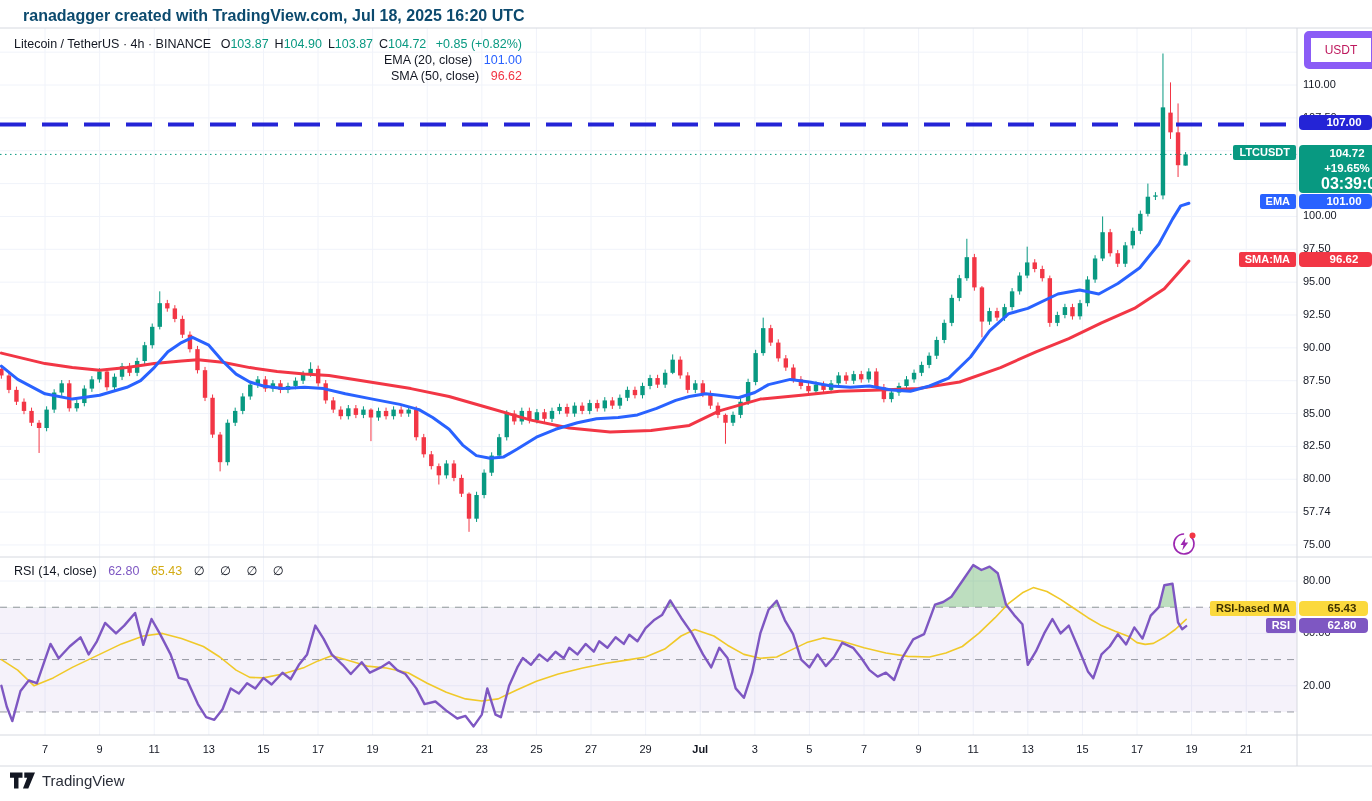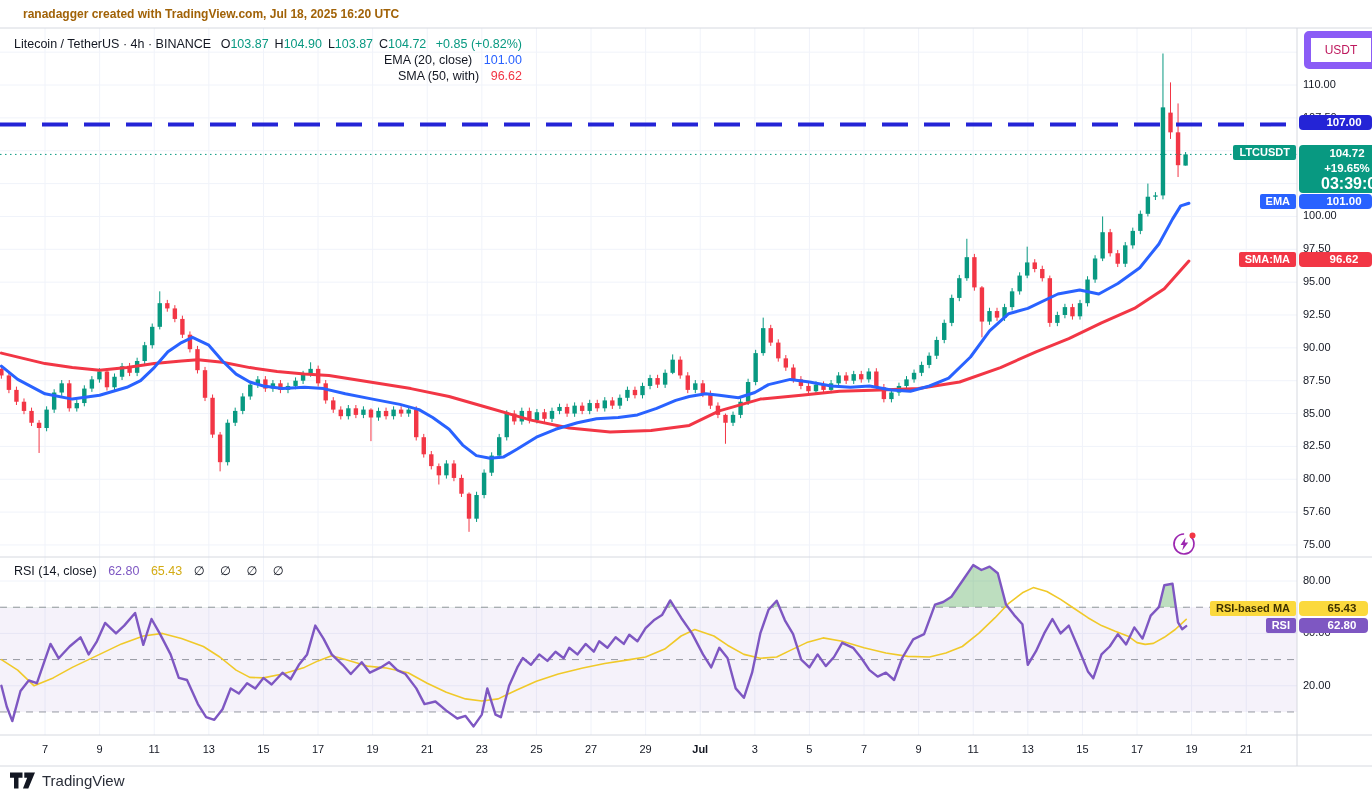--- a/index.html
+++ b/index.html
@@ -1,19 +1,19 @@
 <!DOCTYPE html>
 <html><head>
 <meta charset="utf-8">
 <style>
   html,body{margin:0;padding:0;background:#fff;}
   .app{position:relative;width:1372px;height:801px;background:#fff;overflow:hidden;
        font-family:"Liberation Sans",sans-serif;color:#131722;}
   .creator-bar{position:absolute;left:0;top:0;width:100%;height:28px;background:#fff;}
-  .creator-bar span{position:absolute;left:10px;top:7px;font-size:12px;font-weight:bold;color:#a16207;padding-left:13px;}
+  .creator-bar span{position:absolute;left:10px;top:7px;font-size:16px;font-weight:bold;color:#0c4a6e;padding-left:13px;}
   svg.chart{position:absolute;left:0;top:0;}
   .legend{position:absolute;left:14px;top:36px;font-size:12.5px;line-height:16px;z-index:5;}
   .legend .row{white-space:nowrap;margin-bottom:0px;height:16px;text-align:right;}
   .legend .dim{color:#131722;}
   .legend .k{color:#131722;margin-left:6px;}
   .legend .up{color:#089981;}
   .legend .ema-v{color:#2962ff;margin-left:8px;}
   .legend .sma-v{color:#f23645;margin-left:8px;}
   .rsi-legend{position:absolute;left:14px;top:563px;font-size:12.5px;z-index:5;white-space:nowrap;}
   .rsi-legend .rsi-v{color:#7e57c2;margin-left:8px;}
@@ -428,21 +428,21 @@
       <span class="dim">Litecoin / TetherUS</span>
       <span class="dim"> <span>·</span> </span><span class="dim">4h</span><span class="dim"> <span>·</span> </span><span class="dim">BINANCE</span>
       <span id="ohlc-values"><span class="k">O</span><span class="up">103.87</span><span class="k">H</span><span class="up">104.90</span><span class="k">L</span><span class="up">103.87</span><span class="k">C</span><span class="up">104.72</span></span>
       <span class="up" style="margin-left:6px">+0.85 (+0.82%)</span>
     </div>
     <div class="row">
       <span class="dim">EMA (20, close)</span>
       <span class="ema-v">101.00</span>
     </div>
     <div class="row">
-      <span class="dim">SMA (50, with)</span>
+      <span class="dim">SMA (50, close)</span>
       <span class="sma-v">96.62</span>
     </div>
   </div>
 
   <div class="rsi-legend">
     <span class="dim">RSI (14, close)</span>
     <span class="rsi-v">62.80</span>
     <span class="rsima-v">65.43</span>
     <span class="empties">∅ ∅ ∅ ∅</span>
   </div>
@@ -472,21 +472,21 @@
       <div class="tick price-tick" style="top: 176.588px;">102.50</div>
       <div class="tick price-tick" style="top: 209.44px;">100.00</div>
       <div class="tick price-tick" style="top: 242.292px;">97.50</div>
       <div class="tick price-tick" style="top: 275.144px;">95.00</div>
       <div class="tick price-tick" style="top: 307.997px;">92.50</div>
       <div class="tick price-tick" style="top: 340.849px;">90.00</div>
       <div class="tick price-tick" style="top: 373.701px;">87.50</div>
       <div class="tick price-tick" style="top: 406.553px;">85.00</div>
       <div class="tick price-tick" style="top: 439.405px;">82.50</div>
       <div class="tick price-tick" style="top: 472.257px;">80.00</div>
-      <div class="tick price-tick" style="top: 505.11px;">57.60</div>
+      <div class="tick price-tick" style="top: 505.11px;">57.74</div>
       <div class="tick price-tick" style="top: 537.962px;">75.00</div>
       <div class="tick price-tick" style="top: 574.041px;">80.00</div>
       <div class="tick price-tick" style="top: 626.408px;">60.00</div>
       <div class="tick price-tick" style="top: 678.775px;">20.00</div>
       <div class="tick time-tick" style="left: 23.0442px;">7</div>
       <div class="tick time-tick" style="left: 77.6432px;">9</div>
       <div class="tick time-tick" style="left: 132.242px;">11</div>
       <div class="tick time-tick" style="left: 186.841px;">13</div>
       <div class="tick time-tick" style="left: 241.44px;">15</div>
       <div class="tick time-tick" style="left: 296.039px;">17</div>

